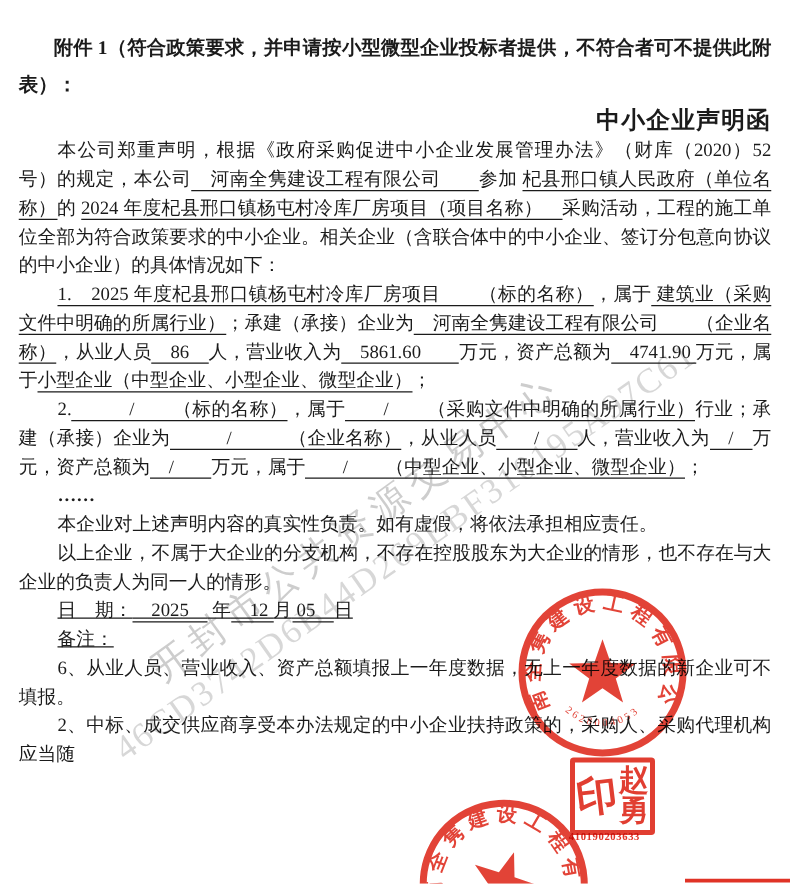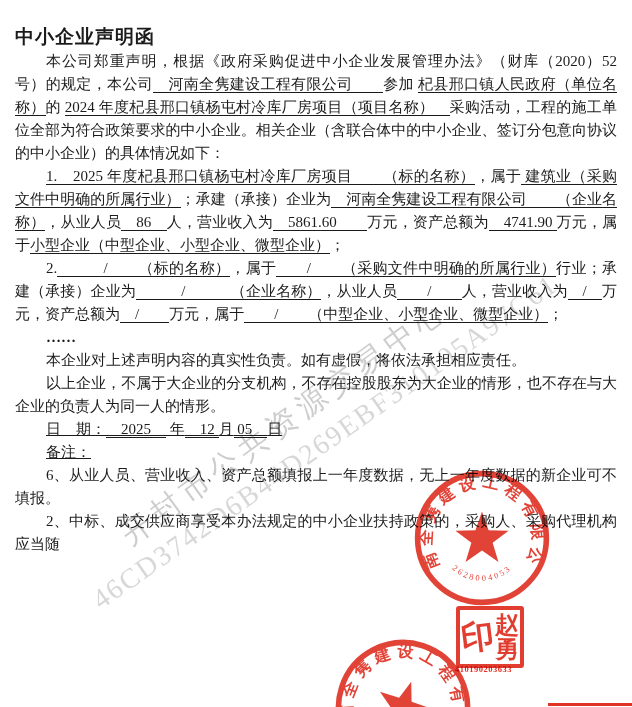--- a/index.html
+++ b/index.html
@@ -3,21 +3,21 @@
 <meta charset="utf-8">
 <style>
   html,body { margin:0; padding:0; background:#ffffff; }
   .page {
     position:relative; width:632px; height:707px; overflow:hidden; background:#ffffff;
     font-family:"Liberation Serif","DejaVu Serif",serif; color:#1b1b1b;
   }
   
   .content { position:relative; z-index:2; padding:24px 15px 0 15px; font-size:15px; line-height:23px; text-align:justify; }
   .attachment-note { font-weight:bold; font-size:15.5px; line-height:30px; text-indent:28px; margin:0; }
-  .doc-title { text-align:left; font-size:19px; font-weight:bold; line-height:26px; margin:0; letter-spacing:1px; }
+  .doc-title { text-align:right; font-size:19px; font-weight:bold; line-height:26px; margin:0; letter-spacing:1px; }
   p.body { margin:0; text-indent:31px; }
   .p-intro   { margin-top:3px; }
   .p-item1   { margin-top:10px; }
   .p-item2   { margin-top:16px; }
   .p-ellipsis{ margin-top:14px; font-weight:bold; }
   .p-above   { margin-top:16px; }
   .p-resp    { margin-top:16px; }
   .sig-company { margin:16px 0 0 222px; text-indent:0; text-align:left; }
   .sig-date    { margin:2px 0 0 278px; text-indent:0; text-align:left;text-decoration:underline; }
   .notes-label { margin-top:5px; text-indent:0;text-decoration:underline; }
@@ -48,20 +48,21 @@
 </style>
 </head>
 <body>
 
 <div class="page">
 
   <div class="wm wm-cn">开封市公共资源交易中心</div>
   <div class="wm wm-code">46CD3742D6B44D269EBF310195A97C61</div>
 
   <div class="content">
+    <p class="attachment-note">附件 1（符合政策要求，并申请按小型微型企业投标者提供，不符合者可不提供此附表）：</p>
     <h1 class="doc-title">中小企业声明函</h1>
     <p class="body p-intro"><span>本公司郑重声明，根据《政府采购促进中小企业发展管理办法》（财库（2020）52 号）的规定，本公司</span><span class="u">　河南全隽建设工程有限公司　　</span><span>参加 </span><span class="u">杞县邢口镇人民政府（单位名称）</span><span>的 </span><span class="u">2024 年度杞县邢口镇杨屯村冷库厂房项目（项目名称）　</span><span>采购活动，工程的施工单位全部为符合政策要求的中小企业。相关企业（含联合体中的中小企业、签订分包意向协议的中小企业）的具体情况如下：</span></p>
     <p class="body p-item1"><span class="u">1.　2025 年度杞县邢口镇杨屯村冷库厂房项目　　（标的名称）</span><span>，属于</span><span class="u"> 建筑业（采购文件中明确的所属行业）</span><span>；承建（承接）企业为</span><span class="u">　河南全隽建设工程有限公司　　（企业名称）</span><span>，从业人员</span><span class="u">　86　</span><span>人，营业收入为</span><span class="u">　5861.60　　</span><span>万元，资产总额为</span><span class="u">　4741.90 </span><span>万元，属于</span><span class="u">小型企业（中型企业、小型企业、微型企业）</span><span>；</span></p>
     <p class="body p-item2"><span>2.</span><span class="u">　　　/　　（标的名称）</span><span>，属于</span><span class="u">　　/　　（采购文件中明确的所属行业）</span><span>行业；承建（承接）企业为</span><span class="u">　　　/　　　（企业名称）</span><span>，从业人员</span><span class="u">　　/　　</span><span>人，营业收入为</span><span class="u">　/　</span><span>万元，资产总额为</span><span class="u">　/　　</span><span>万元，属于</span><span class="u">　　/　　（中型企业、小型企业、微型企业）</span><span>；</span></p>
     <p class="body p-ellipsis">……</p>
     <p class="body p-resp">本企业对上述声明内容的真实性负责。如有虚假，将依法承担相应责任。</p>
     <p class="body p-above">以上企业，不属于大企业的分支机构，不存在控股股东为大企业的情形，也不存在与大企业的负责人为同一人的情形。</p>
     <p class="body sig-date"><span>日　期：</span><span class="u">　2025　</span><span> 年</span><span class="u">　12 </span><span>月</span><span class="u"> 05　</span><span>日</span></p>
     <p class="body notes-label">备注：</p>
     <p class="body note-item1">6、从业人员、营业收入、资产总额填报上一年度数据，无上一年度数据的新企业可不填报。</p>

